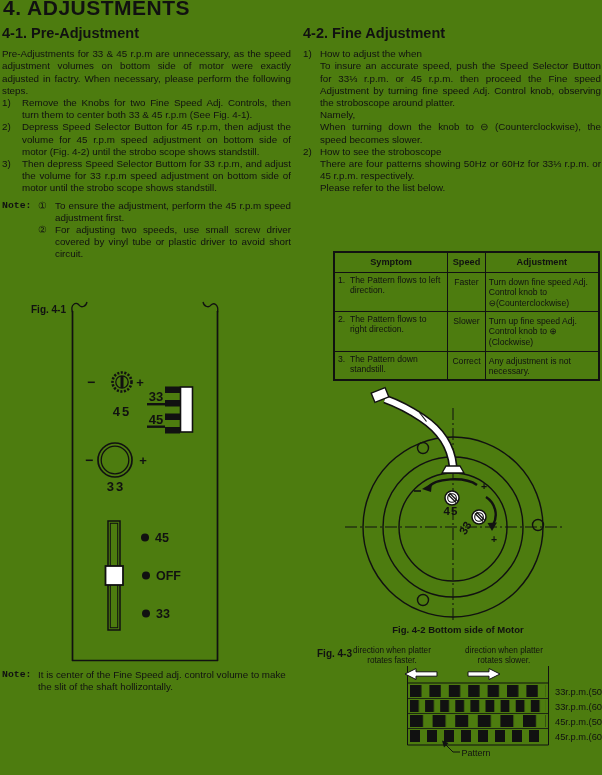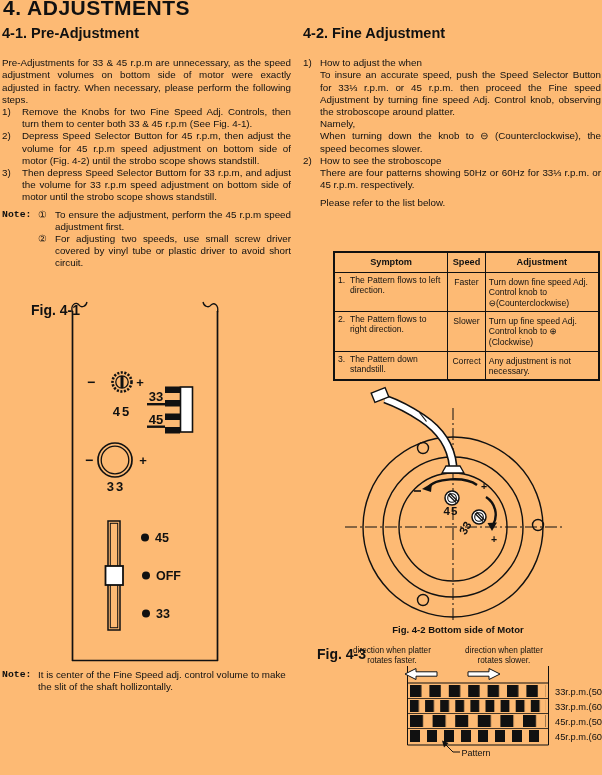--- a/index.html
+++ b/index.html
@@ -1,42 +1,42 @@
 <!DOCTYPE html>
 <html><head>
 <meta charset="utf-8">
 <style>
   html,body{margin:0;padding:0;background:#fff;}
-  .page{position:relative;width:602px;height:775px;background:#fdba74;overflow:hidden;
+  .page{position:relative;width:602px;height:775px;background:#4d7c0f;overflow:hidden;
         font-family:"Liberation Sans",sans-serif;color:#111;}
   .h1{position:absolute;left:3px;top:-4px;font-size:21px;font-weight:bold;letter-spacing:.5px;white-space:nowrap;}
   .col{position:absolute;top:27px;}
   .col-left{left:2px;width:289px;}
   .col-right{left:303px;width:298px;height:748px;}
-  .h2{font-size:14.5px;font-weight:bold;margin:0 0 18px 0;}
+  .h2{font-size:14.5px;font-weight:bold;margin:0 0 9px 0;}
   .body{font-size:9.8px;line-height:12.2px;}
   .just{text-align:justify;}
   p{margin:0;}
   .step{position:relative;padding-left:20px;}
   .step .num{position:absolute;left:0;top:0;}
   .noteblock{display:flex;margin-top:5px;}
   .notelabel{font-weight:bold;width:36px;flex:0 0 36px;font-family:Liberation Mono, monospace;}
   .nitems{flex:1;}
   .nitem{position:relative;padding-left:17px;}
   .nitem .num{position:absolute;left:0;top:0;}
-  .figlabel{position:absolute;font-size:14px;font-weight:bold;white-space:nowrap;}
+  .figlabel{position:absolute;font-size:10px;font-weight:bold;white-space:nowrap;}
   .fig1-label{left:29px;top:277px;}
   .fig1-svg{position:absolute;left:66px;top:273px;}
   .bottomnote{position:absolute;left:0;top:642px;width:289px;display:flex;}
   .bottomnote .notelabel{width:36px;flex:0 0 36px;}
   
   .ritem{position:relative;padding-left:17px;}
   .ritem .num{position:absolute;left:0;top:0;}
   .rindent{padding-left:17px;}
-  .please{margin-top:6px;}
+  .please{}
   .tablewrap{position:absolute;left:30px;top:224px;border-radius:11px;}
   table.strobe{border-collapse:collapse;table-layout:fixed;width:267px;font-size:8.6px;line-height:10.6px;}
   table.strobe th,table.strobe td{border:1px solid #111;vertical-align:top;padding:2px 3px;}
   table.strobe{border:2px solid #111;}
   table.strobe th{font-size:9.2px;text-align:center;font-weight:bold;padding:4px 2px;}
   td.sym{position:relative;padding-left:15px !important;}
   td.sym .num{position:absolute;left:3px;top:2px;}
   td.speed{text-align:center;padding-top:4px !important;}
   td.adj{padding-top:4px !important;}
   .c-sym{width:112px;} .c-spd{width:37px;} .c-adj{width:112px;}

